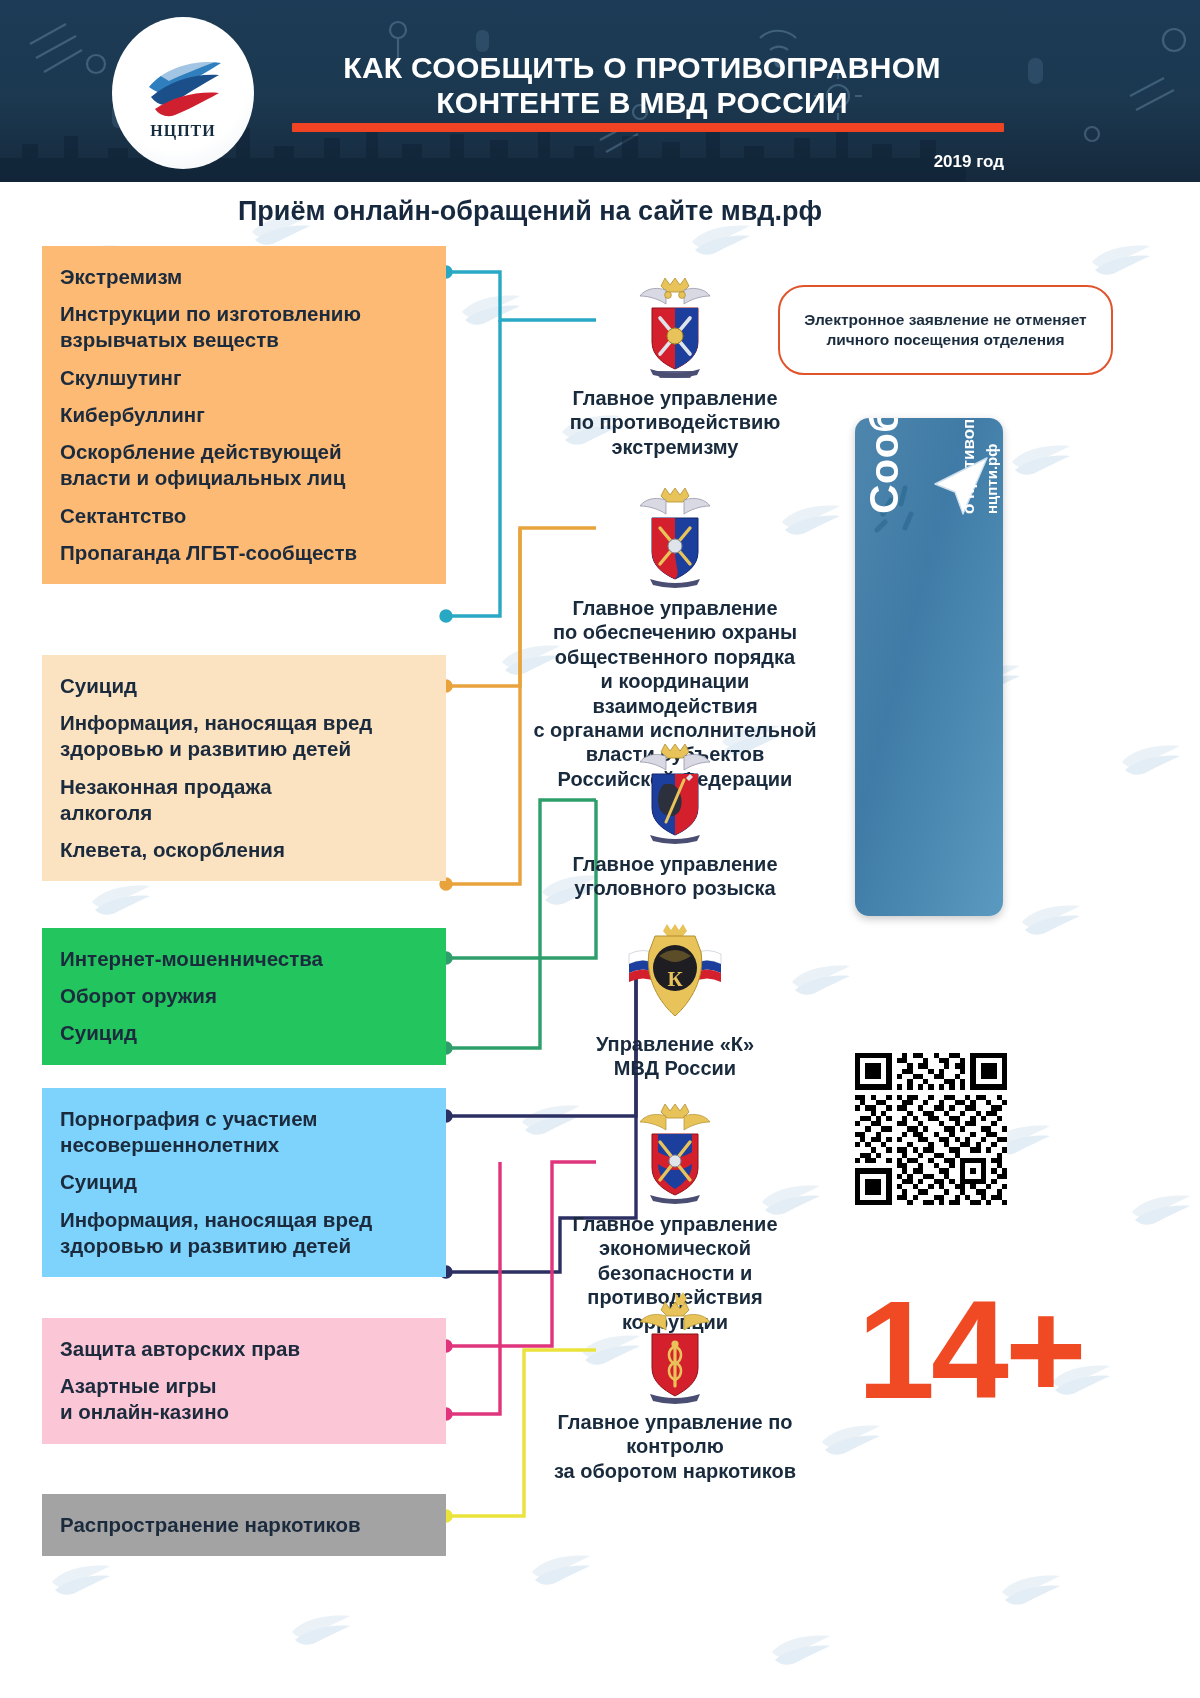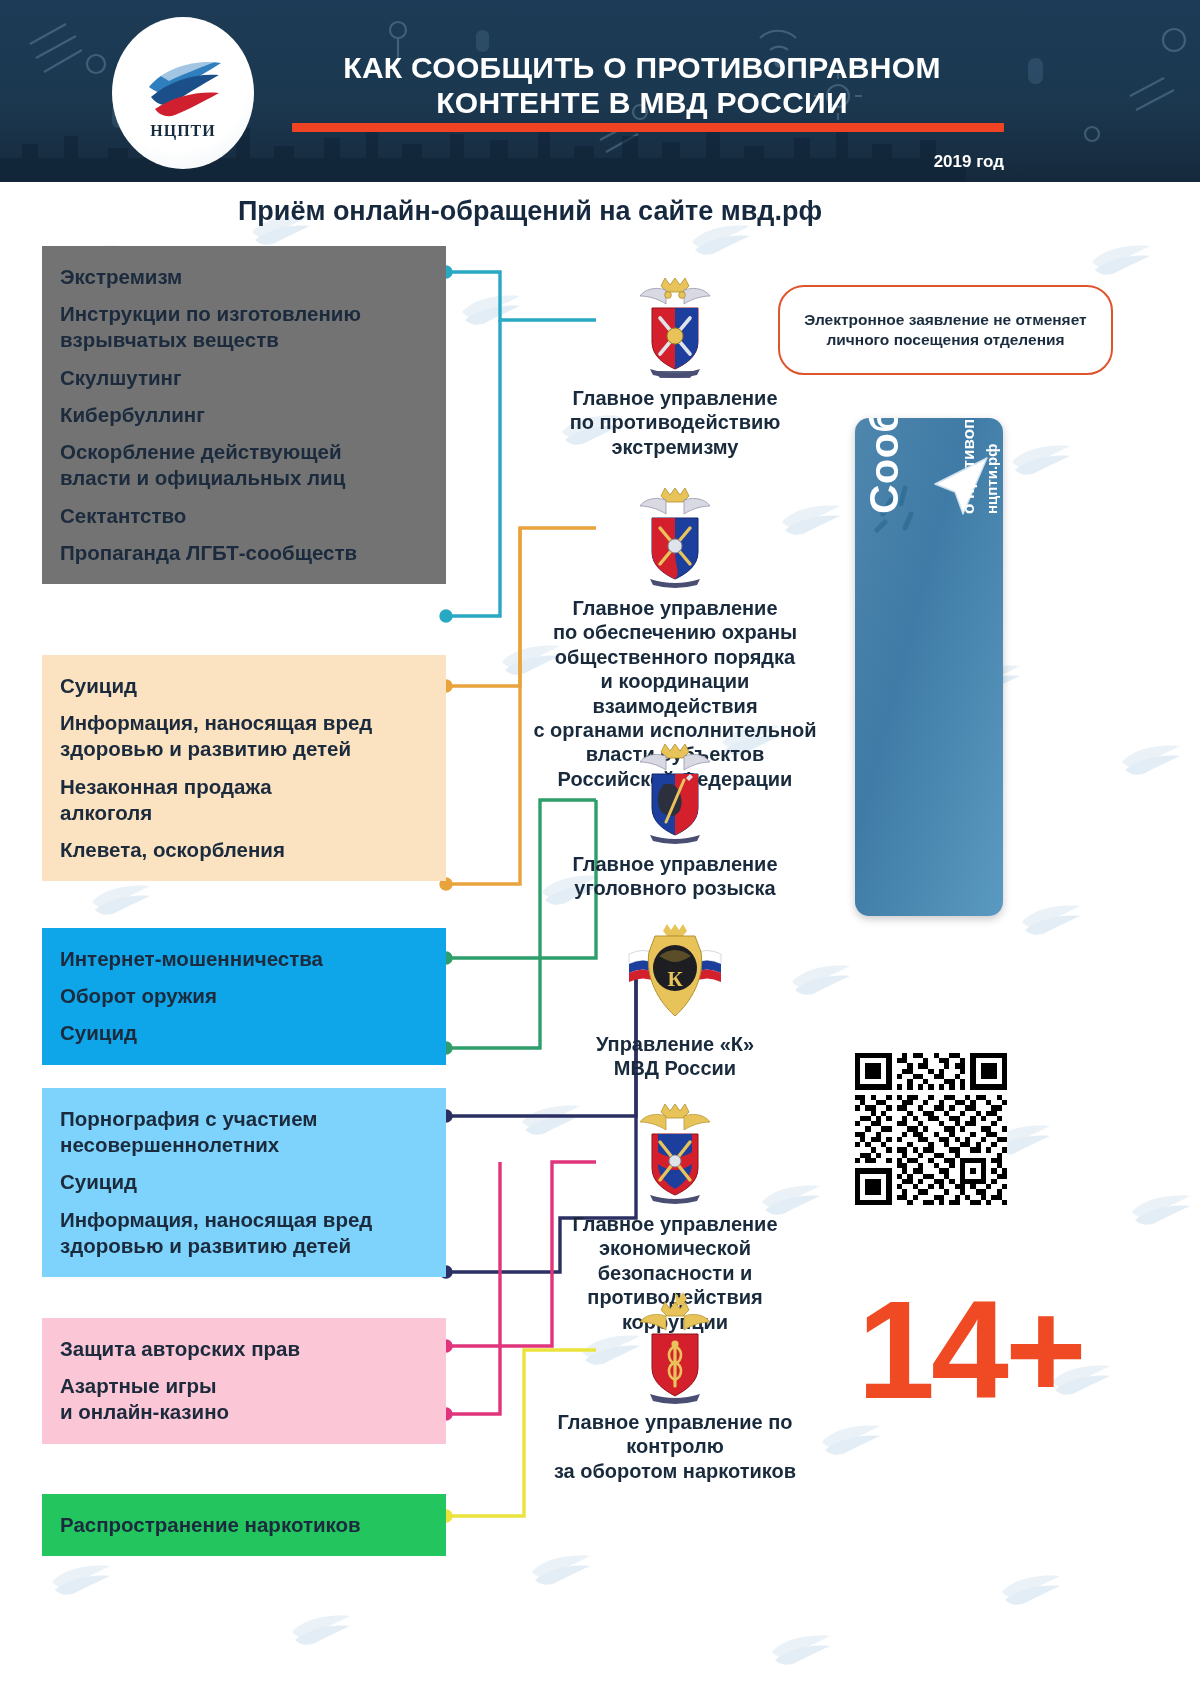--- a/index.html
+++ b/index.html
@@ -367,62 +367,62 @@
       <circle cx="446" cy="1414" r="5" fill="#e0347c"></circle>
     </g>
 
     <g stroke="#eae33c">
       <path d="M446 1516 H524 V1350 H596"></path>
       <circle cx="446" cy="1516" r="5" fill="#eae33c"></circle>
     </g>
   </g>
 </svg>
 
-<div class="cat-block" style="top:246px;background:#737373;">
+<div class="cat-block" style="top:246px;background:#fdba74;">
   <div class="cat-item">Экстремизм</div>
   <div class="cat-item">Инструкции по изготовлению
 взрывчатых веществ</div>
   <div class="cat-item">Скулшутинг</div>
   <div class="cat-item">Кибербуллинг</div>
   <div class="cat-item">Оскорбление действующей
 власти и официальных лиц</div>
   <div class="cat-item">Сектантство</div>
   <div class="cat-item">Пропаганда ЛГБТ-сообществ</div>
 </div>
 
 <div class="cat-block" style="top:655px;background:#fbe2c0;">
   <div class="cat-item">Суицид</div>
   <div class="cat-item">Информация, наносящая вред
 здоровью и развитию детей</div>
   <div class="cat-item">Незаконная продажа
 алкоголя</div>
   <div class="cat-item">Клевета, оскорбления</div>
 </div>
 
-<div class="cat-block" style="top:928px;background:#0ea5e9;">
+<div class="cat-block" style="top:928px;background:#22c55e;">
   <div class="cat-item">Интернет-мошенничества</div>
   <div class="cat-item">Оборот оружия</div>
   <div class="cat-item">Суицид</div>
 </div>
 
 <div class="cat-block" style="top:1088px;background:#7dd3fc;">
   <div class="cat-item">Порнография с участием
 несовершеннолетних</div>
   <div class="cat-item">Суицид</div>
   <div class="cat-item">Информация, наносящая вред
 здоровью и развитию детей</div>
 </div>
 
 <div class="cat-block" style="top:1318px;background:#fbc6d5;">
   <div class="cat-item">Защита авторских прав</div>
   <div class="cat-item">Азартные игры
 и онлайн-казино</div>
 </div>
 
-<div class="cat-block" style="top:1494px;background:#22c55e;">
+<div class="cat-block" style="top:1494px;background:#a3a3a3;">
   <div class="cat-item">Распространение наркотиков</div>
 </div>
 
 <div class="agency" style="left:520px;top:272px;">
   <svg class="agency-emblem" width="78" height="110" viewBox="0 0 78 110">
     <g>
       <path d="M39 6 l5 7 l5 -7 l4 8 l-6 6 h-16 l-6 -6 l4 -8 l5 7 Z" fill="#e8c35a" stroke="#b08f2e" stroke-width=".8"></path>
       <path d="M30 18 C18 14 8 18 4 24 C14 24 24 28 30 32 Z" fill="#d9d9e4" stroke="#8b8ba0" stroke-width=".7"></path>
       <path d="M48 18 C60 14 70 18 74 24 C64 24 54 28 48 32 Z" fill="#d9d9e4" stroke="#8b8ba0" stroke-width=".7"></path>
       <circle cx="32" cy="23" r="3.4" fill="#e8c35a" stroke="#9c7d26" stroke-width=".6"></circle>

